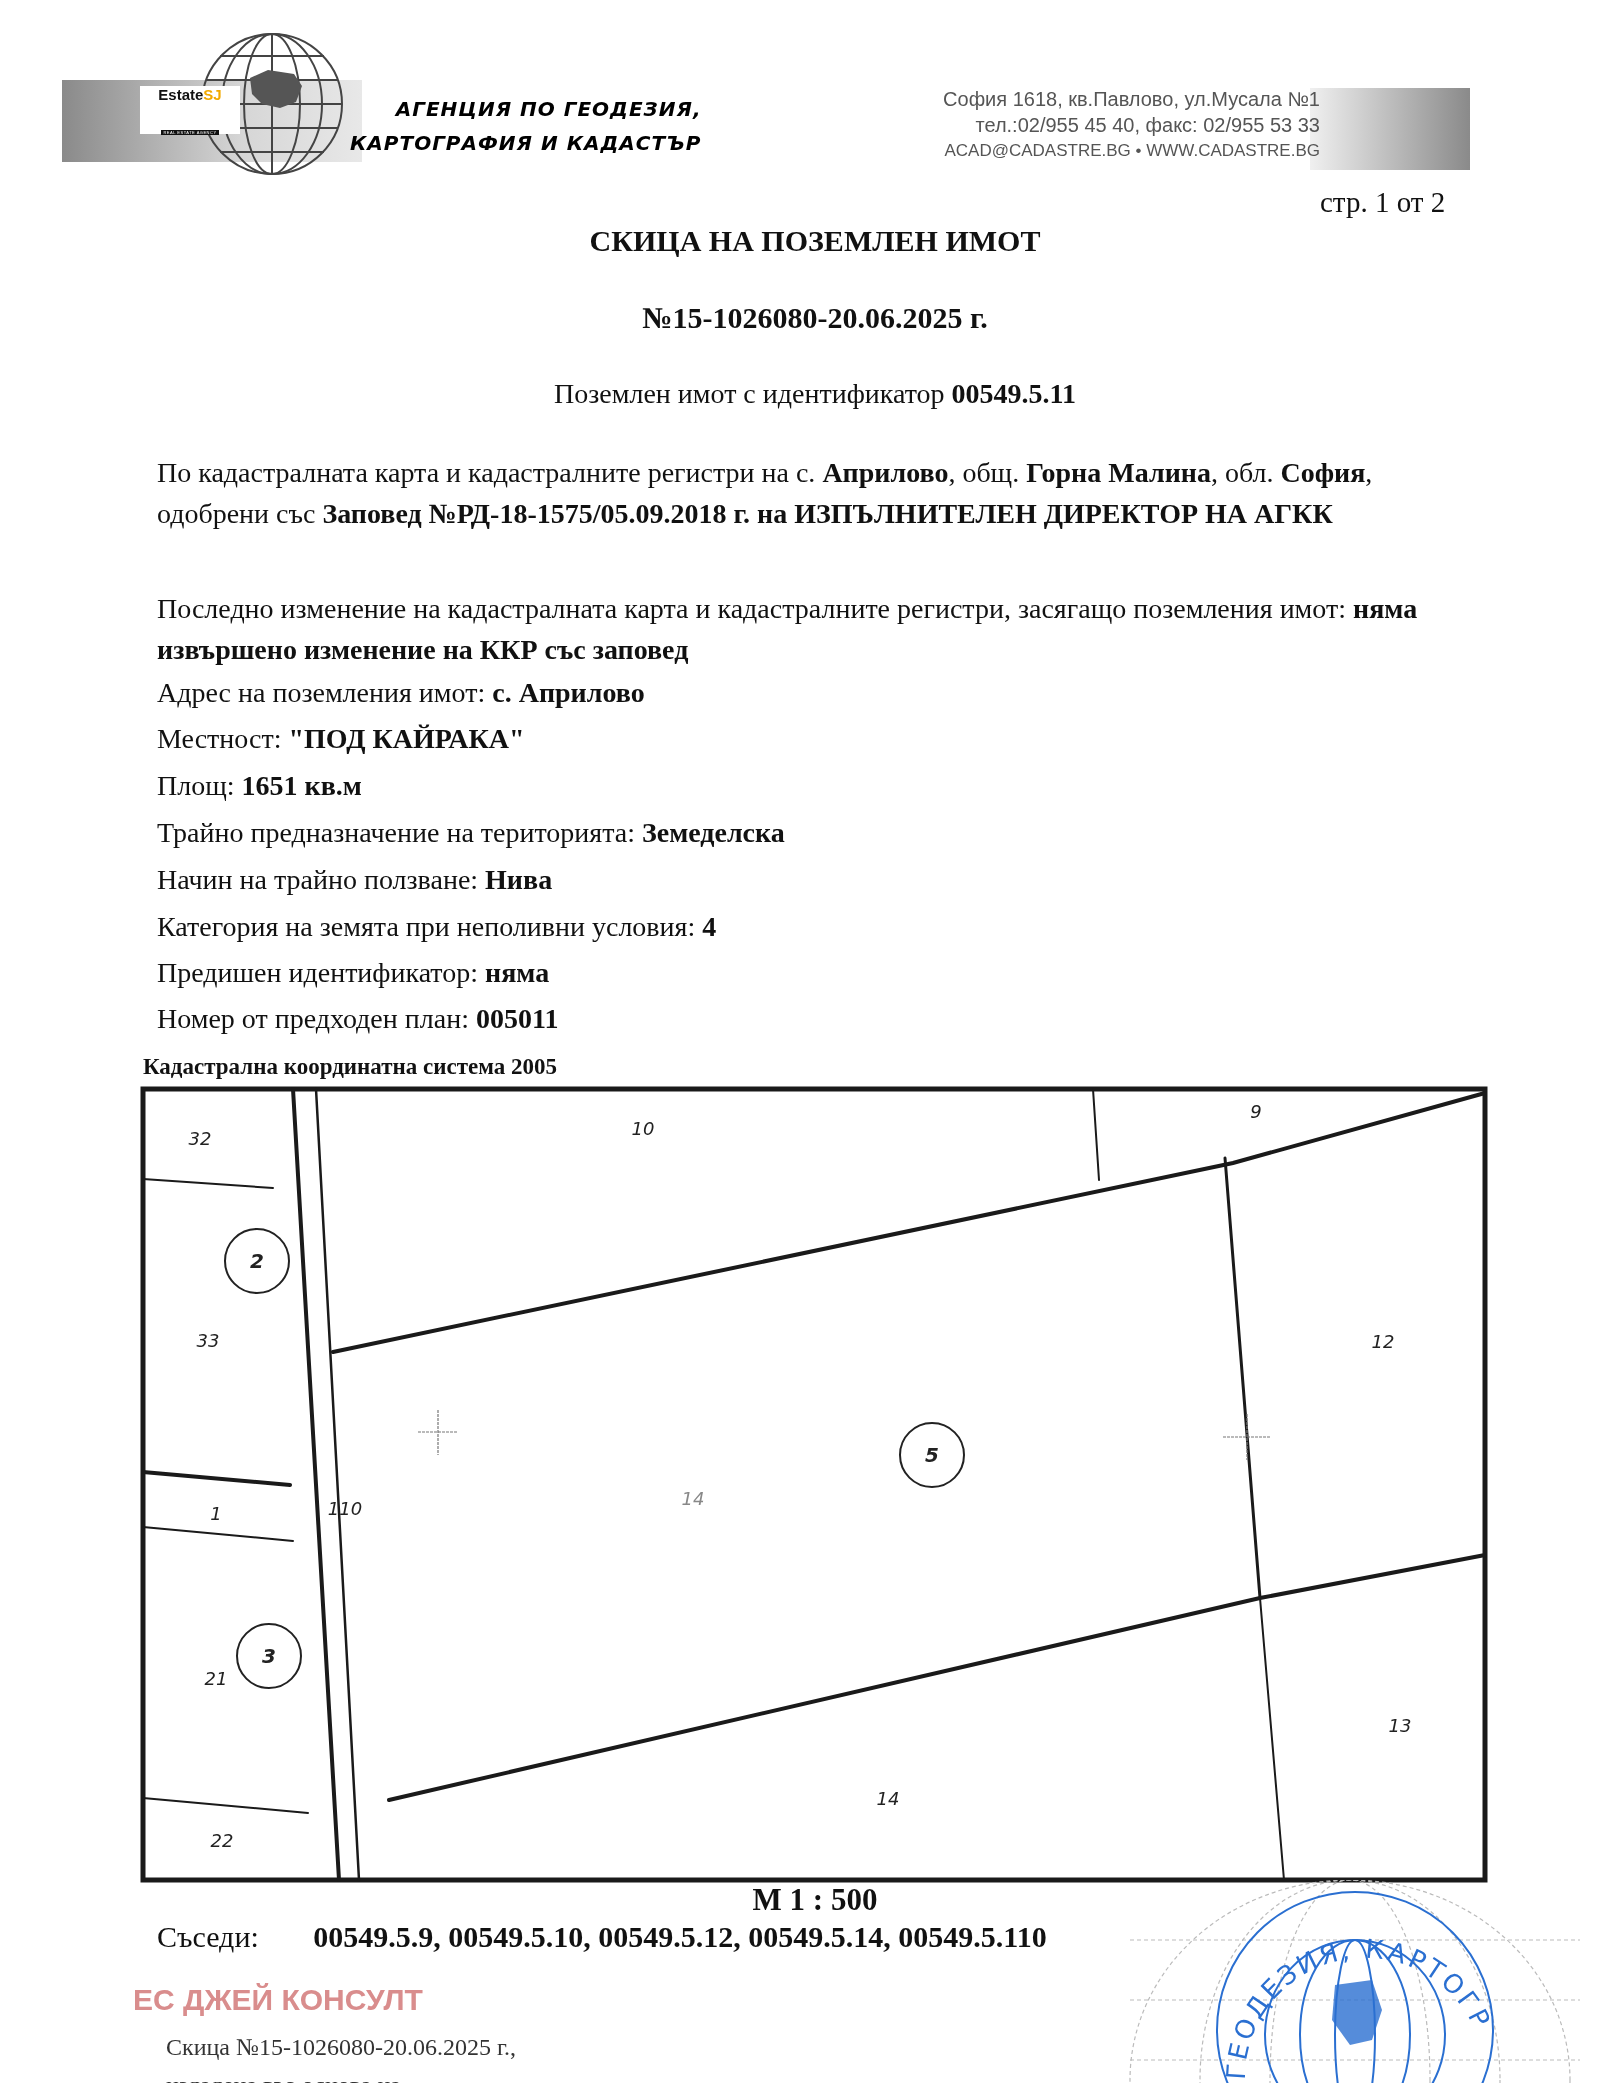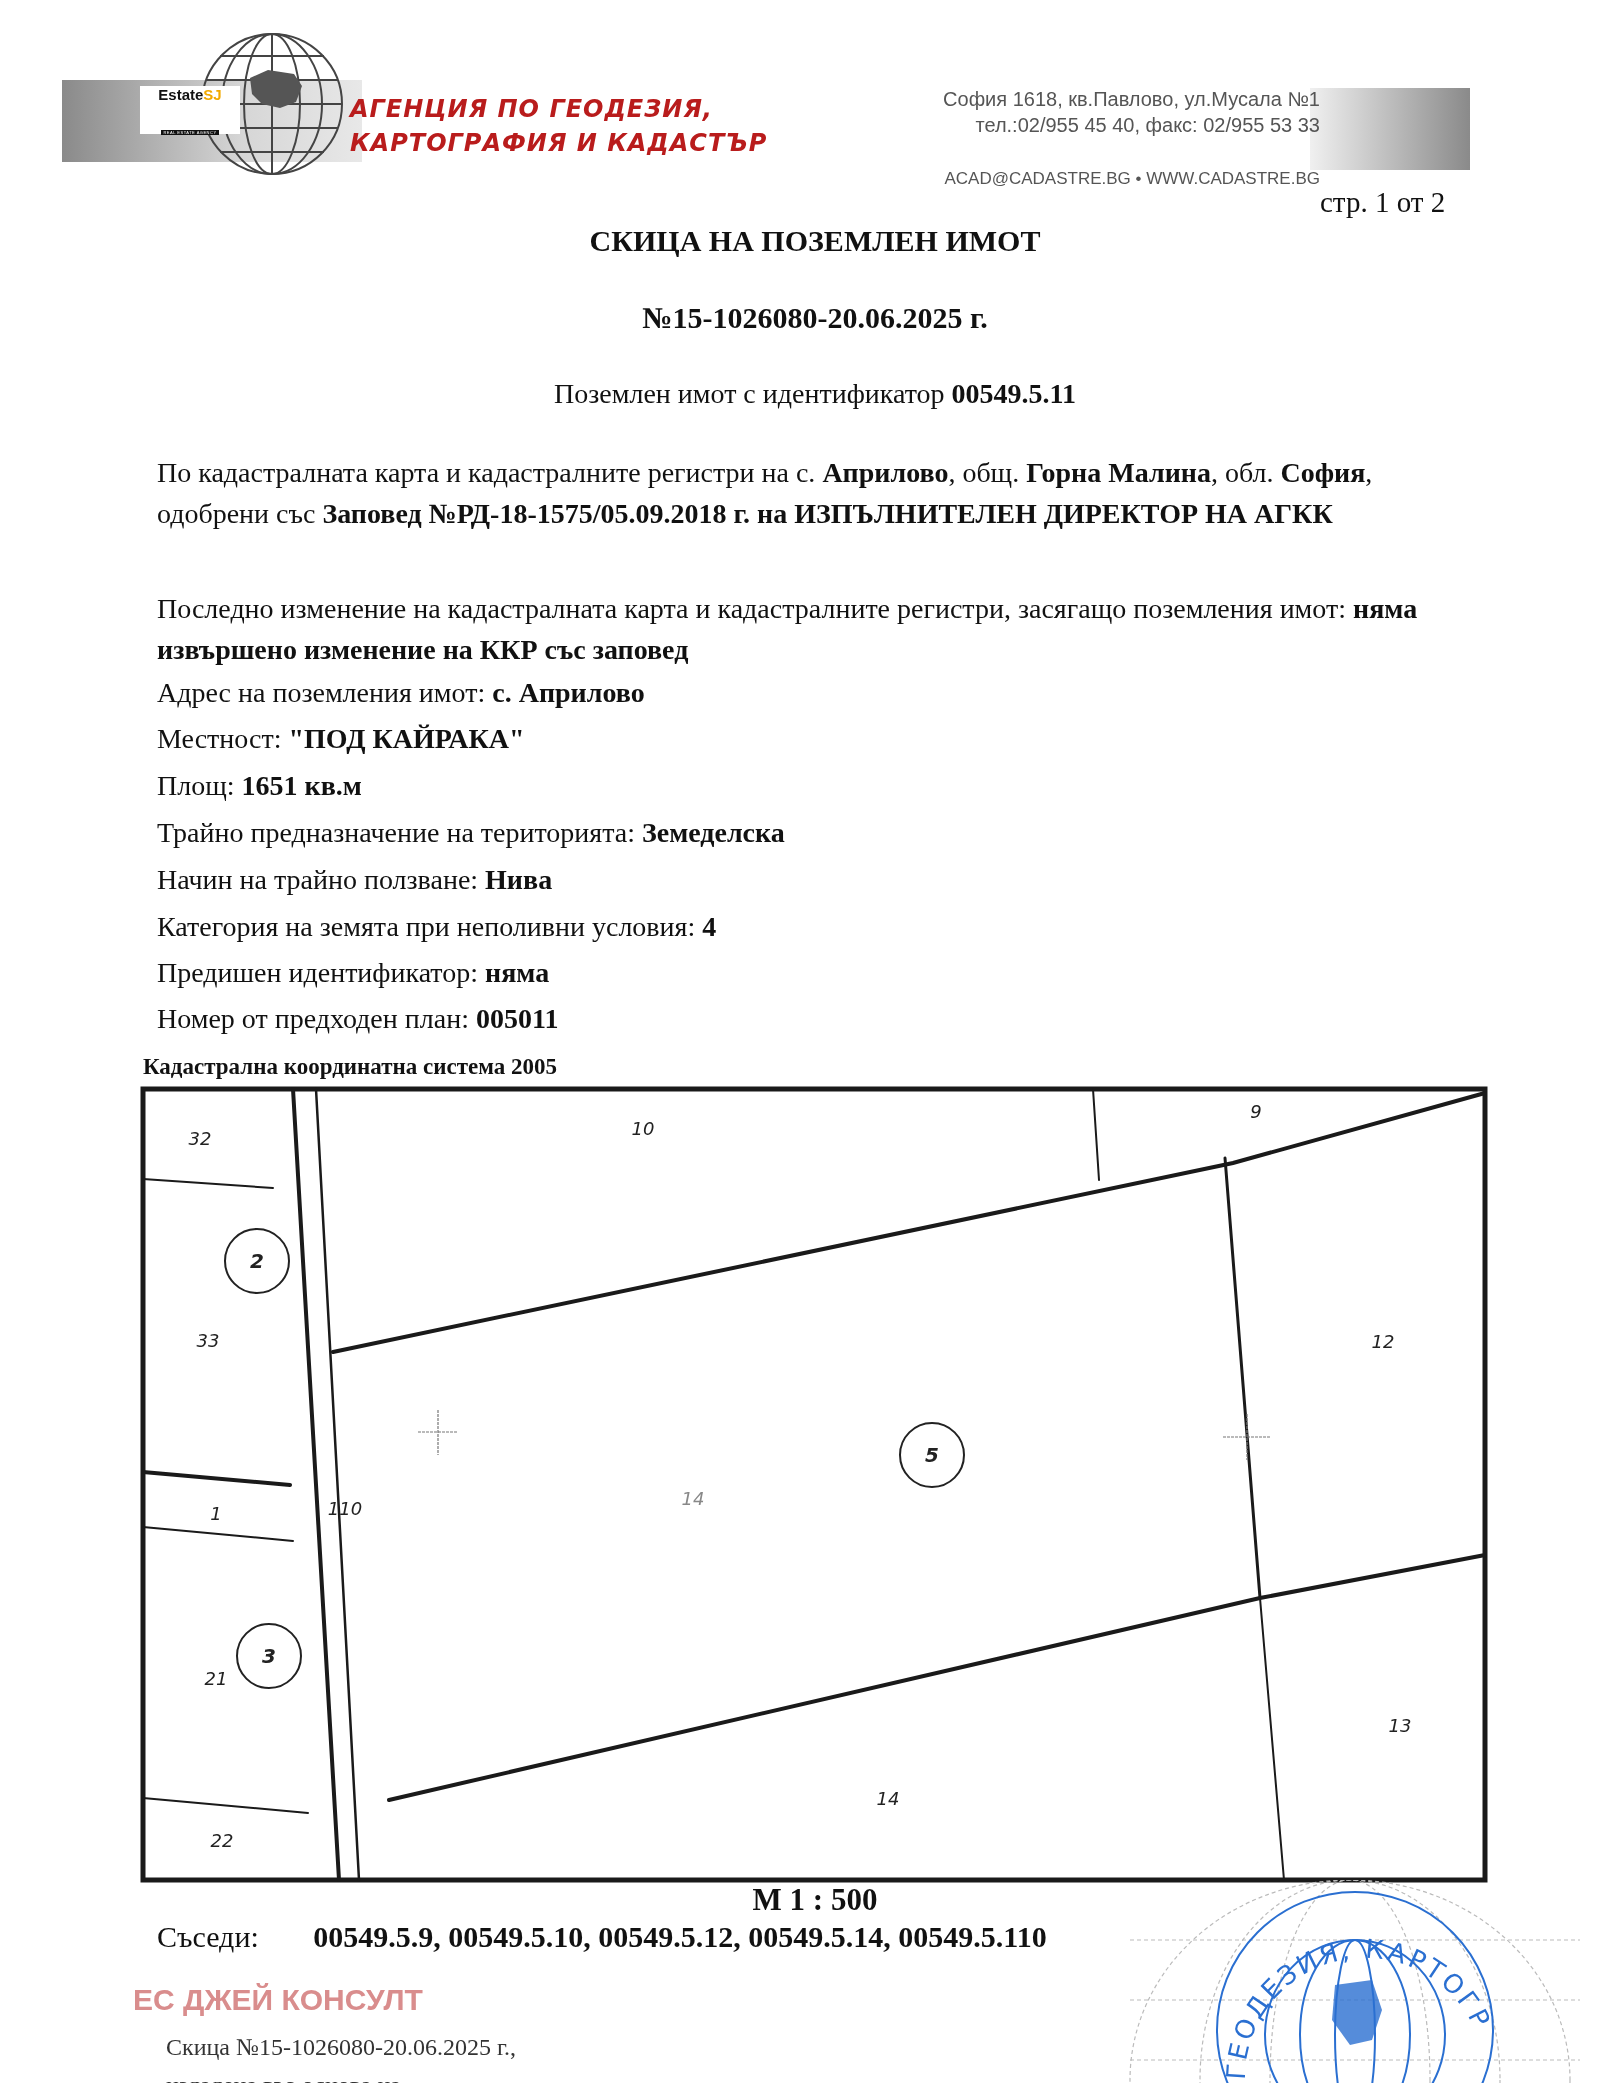--- a/index.html
+++ b/index.html
@@ -5,23 +5,23 @@
   html,body{margin:0;padding:0;background:#fff;}
   body{width:1600px;height:2083px;position:relative;overflow:hidden;font-family:"Liberation Serif",serif;color:#111;}
   .abs{position:absolute;}
   .hdr-band-left{left:62px;top:80px;width:300px;height:82px;background:linear-gradient(90deg,#8a8a8a,#d6d6d6 60%,#e8e8e8);}
   .hdr-band-right{left:1310px;top:88px;width:160px;height:82px;background:linear-gradient(90deg,#f0f0f0,#8a8a8a);}
   .estate-logo{left:140px;top:86px;width:100px;height:48px;background:#fff;display:flex;flex-direction:column;align-items:center;justify-content:center;gap:26px;}
   .estate-logo .nm{font-family:"Liberation Sans",sans-serif;font-weight:bold;font-size:15px;color:#111;}
   .estate-logo .nm .sj{color:#f2a900;}
   .estate-logo .sub{font-family:"Liberation Sans",sans-serif;font-size:4px;background:#111;color:#fff;padding:0 2px;margin-top:1px;letter-spacing:.5px;}
   .globe{left:198px;top:30px;width:148px;height:148px;}
-  .agency{left:350px;top:92px;font-family:"DejaVu Sans",sans-serif;font-style:italic;font-weight:bold;font-size:24px;color:#b91c1c;line-height:34px;letter-spacing:1px;}
+  .agency{left:350px;top:92px;font-family:"DejaVu Sans",sans-serif;font-style:italic;font-weight:bold;font-size:20px;color:#000000;line-height:34px;letter-spacing:1px;text-align:right;}
   .contact{left:880px;top:86px;width:440px;text-align:right;font-family:"Liberation Sans",sans-serif;color:#555;font-size:20px;line-height:26px;}
-  .contact .web{font-size:17px;margin-top:28px;}
+  .contact .web{font-size:17px;}
   .page-no{left:1290px;top:186px;font-size:29px;margin-left:30px;}
   .title{left:0;width:1630px;text-align:center;font-weight:bold;}
   .t1{top:224px;font-size:30px;}
   .t2{top:301px;font-size:30px;}
   .t3{top:378px;font-size:28px;font-weight:normal;}
   .t3 b{font-weight:bold;}
   .para{left:157px;width:1320px;font-size:28px;line-height:41px;}
   .line{left:157px;font-size:28px;white-space:nowrap;}
   .coordsys{left:143px;top:1054px;font-weight:bold;font-size:23px;}
   .map{left:0;top:0;width:1600px;height:2083px;}

